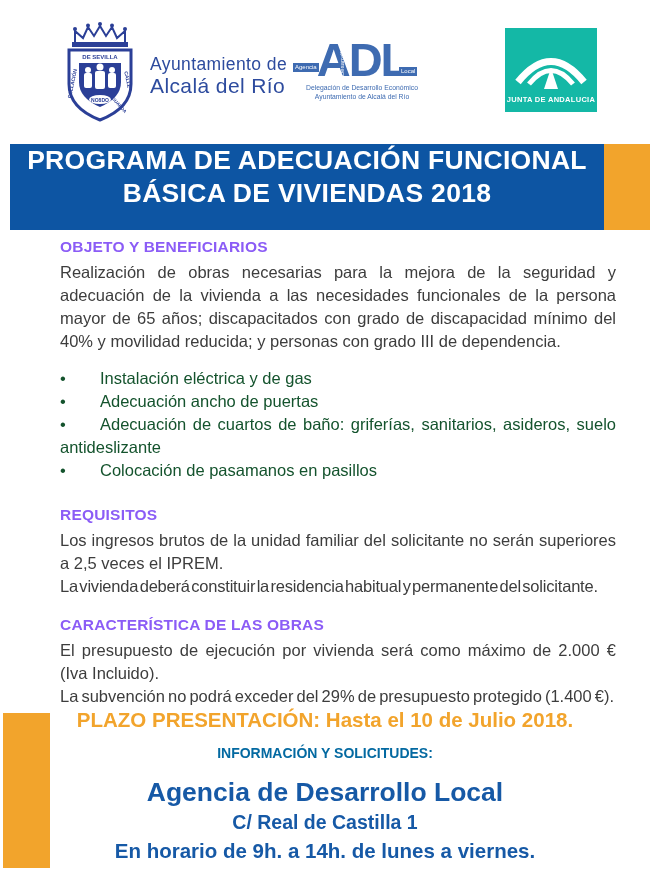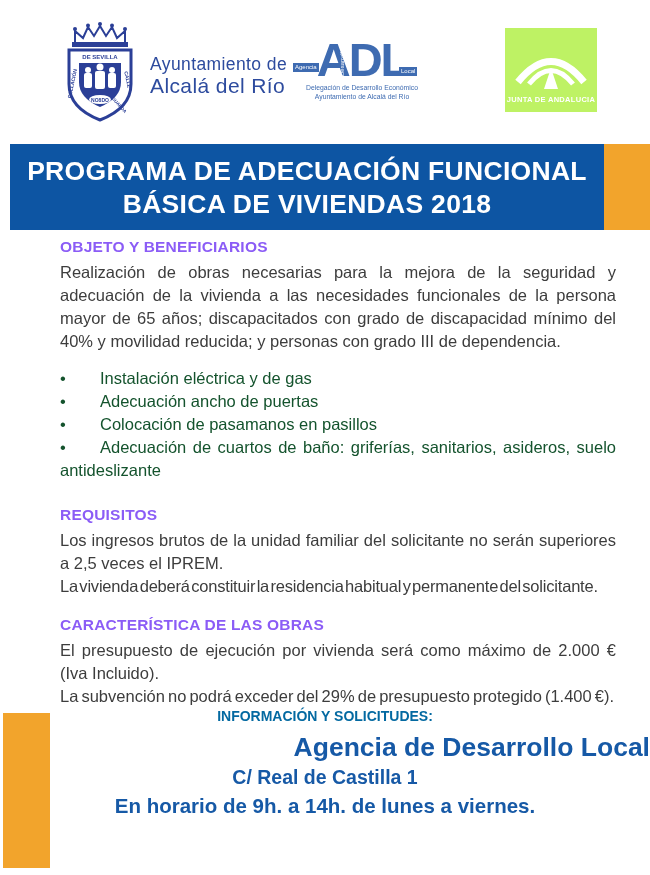--- a/index.html
+++ b/index.html
@@ -18,47 +18,47 @@
   .adl-letters{position:relative;font-size:47px;font-weight:bold;color:#3e6bb1;
                letter-spacing:-2px;line-height:48px;}
   .adl-tag{position:absolute;background:#3e6bb1;color:#fff;font-size:6px;padding:1px 2px;line-height:7px;}
   .adl-tag-agencia{left:6px;top:27px;}
   .adl-tag-local{left:112px;top:31px;}
   .adl-tag-desarrollo{position:absolute;left:52px;top:6px;color:#fff;font-size:6px;
         transform:rotate(-90deg);transform-origin:left top;writing-mode:horizontal-tb;
         white-space:nowrap;top:40px;}
   .adl-sub{font-size:6.8px;color:#3e6bb1;line-height:8.5px;}
 
-  .junta{position:absolute;left:505px;top:28px;width:92px;height:84px;background:#bef264;}
+  .junta{position:absolute;left:505px;top:28px;width:92px;height:84px;background:#14b8a6;}
   .junta svg{position:absolute;left:0;top:0;}
 
   
   .title-band{position:absolute;left:10px;top:144px;width:594px;height:86px;background:#0d55a3;
               color:#ffffff;text-align:center;font-weight:bold;font-size:26.5px;line-height:33px;
-              padding-top:11px;box-sizing:border-box;letter-spacing:.3px;}
+              box-sizing:border-box;letter-spacing:.3px;}
   .title-orange{position:absolute;left:604px;top:144px;width:46px;height:86px;background:#f2a42c;}
 
   
   .body-col{position:absolute;left:60px;top:238px;width:556px;}
   .sec-heading{color:#8b5cf6;font-size:15.5px;font-weight:bold;margin:0 0 5px 0;letter-spacing:.2px;}
   .para{color:#3d3d3d;font-size:16.5px;line-height:23px;text-align:justify;margin:0;}
   .bullets{margin-top:14px;}
   .bullet{color:#14532d;font-size:16.5px;line-height:23px;text-align:justify;}
   .bullet .dot{display:inline-block;width:40px;}
   .mt-req{margin-top:24px;}
   .mt-car{margin-top:18px;}
   .tight{word-spacing:-3px;letter-spacing:-0.2px;}
   .tight2{word-spacing:-1.5px;}
 
   
   .footer-orange-bar{position:absolute;left:3px;top:713px;width:47px;height:155px;background:#f2a42c;}
   .footer{position:absolute;left:0;top:708px;width:650px;text-align:center;font-weight:bold;}
   .plazo{color:#f2a42c;font-size:20.5px;margin:0 0 13px 0;}
   .info{color:#0369a1;font-size:14px;margin:0 0 7px 0;}
-  .agency{color:#1659a6;font-size:26.5px;margin:8px 0 3px 0;text-align:right;}
+  .agency{color:#1659a6;font-size:26.5px;margin:16px 0 3px 0;}
   .address{color:#1659a6;font-size:19.5px;margin:0 0 5px 0;}
   .hours{color:#1659a6;font-size:20.5px;margin:0;}
 </style>
 </head>
 <body>
 
 <div class="page">
 
   <div class="logos">
 
@@ -127,37 +127,38 @@
     <p class="para">Realización de obras necesarias para la mejora de la seguridad y adecuación de la vivienda a las necesidades funcionales de la persona mayor de 65 años; discapacitados con grado de discapacidad mínimo del 40% y movilidad reducida; y personas con grado III de dependencia.</p>
 
     <div class="bullets">
       <div class="bullet">
         <span class="dot">•</span><span>Instalación eléctrica y de gas</span>
       </div>
       <div class="bullet">
         <span class="dot">•</span><span>Adecuación ancho de puertas</span>
       </div>
       <div class="bullet">
-        <span class="dot">•</span><span>Colocación de pasamanos en pasillos</span>
+        <span class="dot">•</span><span>Adecuación de cuartos de baño: griferías, sanitarios, asideros, suelo antideslizante</span>
       </div>
       <div class="bullet">
-        <span class="dot">•</span><span>Adecuación de cuartos de baño: griferías, sanitarios, asideros, suelo antideslizante</span>
+        <span class="dot">•</span><span>Colocación de pasamanos en pasillos</span>
       </div>
     </div>
 
     <h2 class="sec-heading mt-req">REQUISITOS</h2>
     <p class="para">Los ingresos brutos de la unidad familiar del solicitante no serán superiores a 2,5 veces el IPREM.</p>
     <p class="para tight">La vivienda deberá constituir la residencia habitual y permanente del solicitante.</p>
 
     <h2 class="sec-heading mt-car">CARACTERÍSTICA DE LAS OBRAS</h2>
     <p class="para">El presupuesto de ejecución por vivienda será como máximo de 2.000 € (Iva Incluido).</p>
     <p class="para tight2">La subvención no podrá exceder del 29% de presupuesto protegido (1.400 €).</p>
   </div>
 
   <div class="footer-orange-bar"></div>
   <div class="footer">
+    <p class="plazo">PLAZO PRESENTACIÓN: Hasta el 10 de Julio 2018.</p>
     <p class="info">INFORMACIÓN Y SOLICITUDES:</p>
     <p class="agency">Agencia de Desarrollo Local</p>
     <p class="address">C/ Real de Castilla 1</p>
     <p class="hours">En horario de 9h. a 14h. de lunes a viernes.</p>
   </div>
 
 </div>
 
 </body></html>

